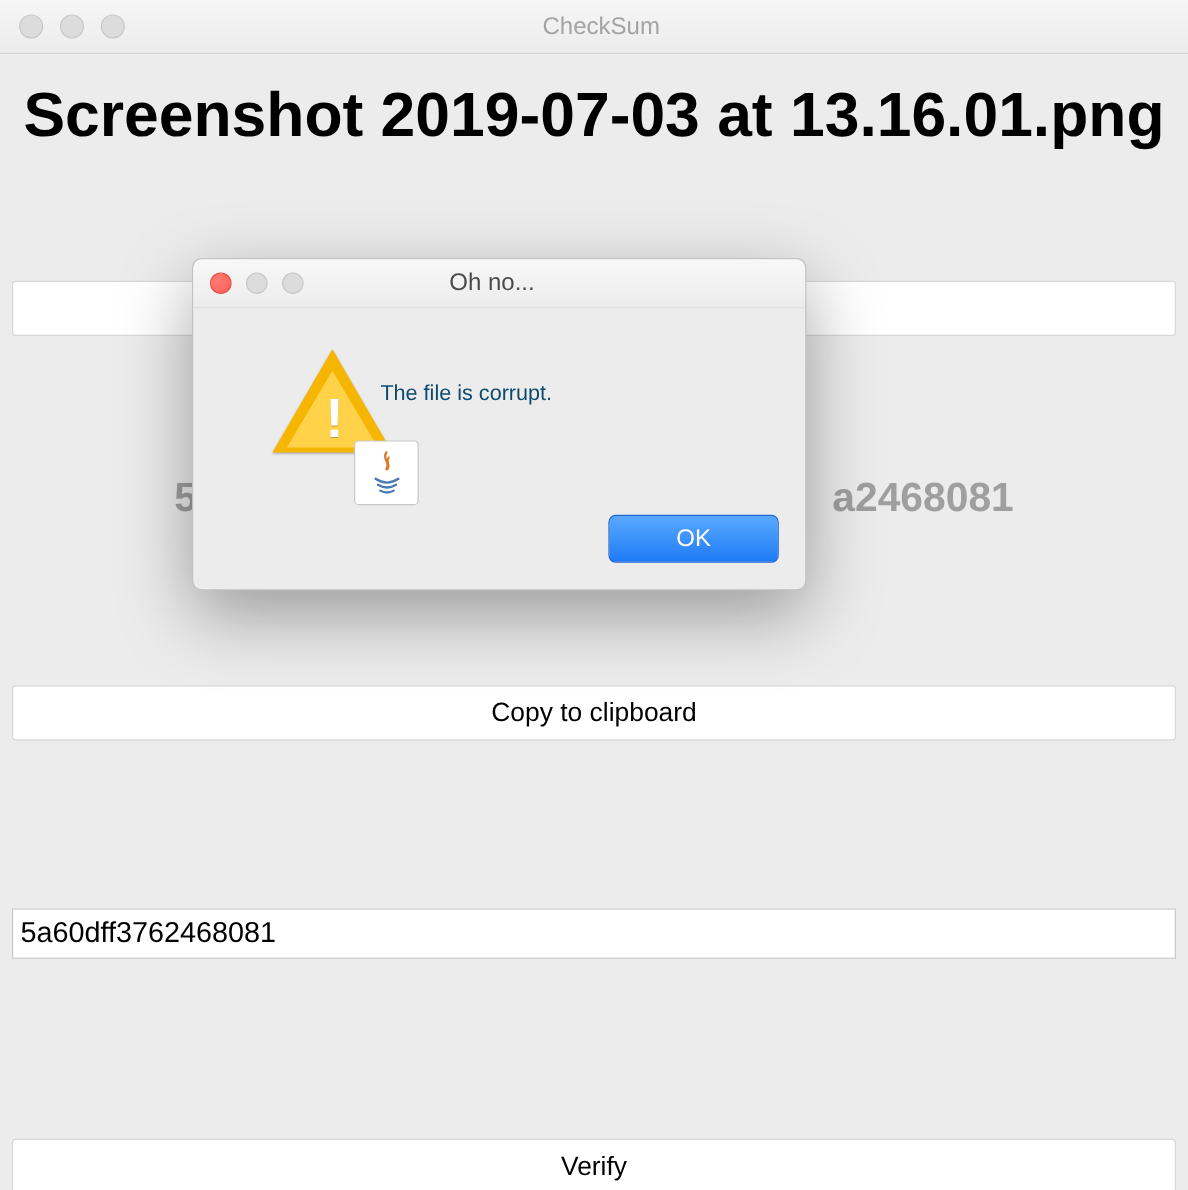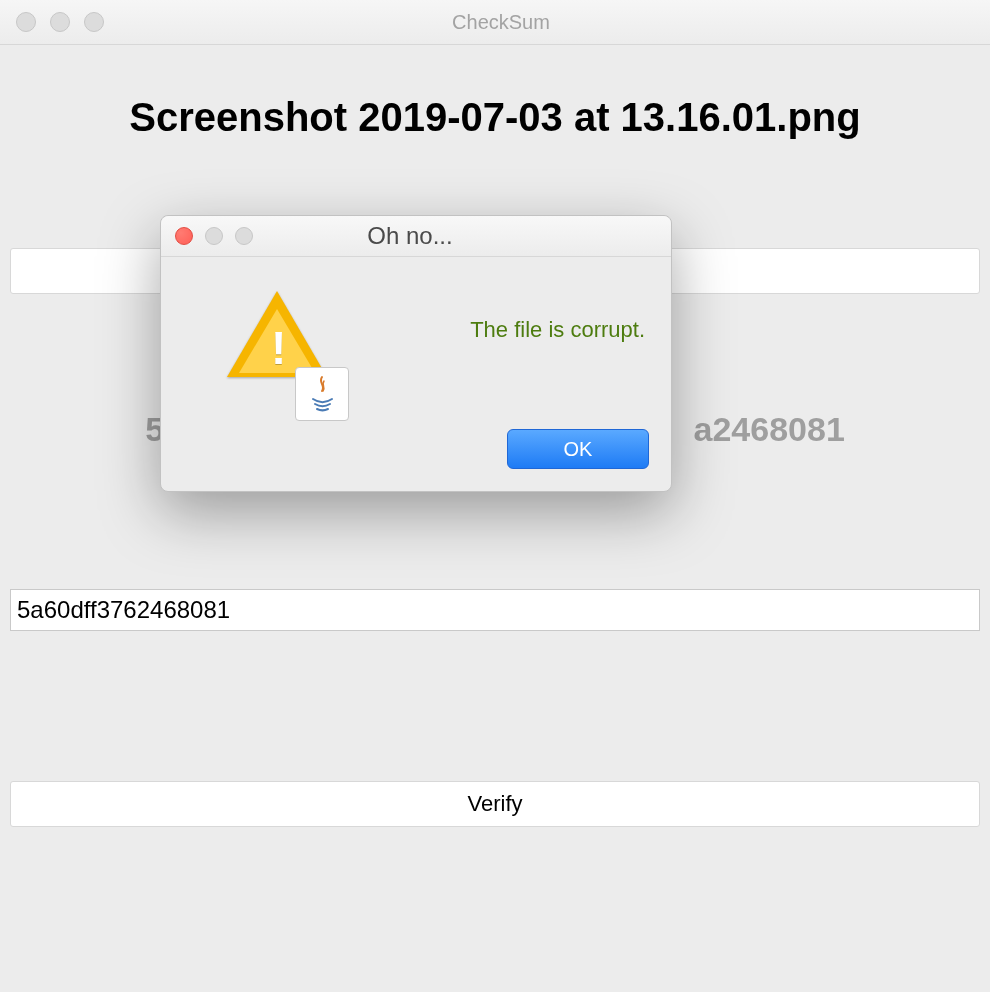--- a/index.html
+++ b/index.html
@@ -46,23 +46,23 @@
     font-size: 20px;
     color: #a3a3a3;
     pointer-events: none;
   }
   
   .content {
     padding: 0 10px;
   }
   .file-title {
     text-align: center;
-    font-size: 40px;
+    font-size: 52px;
     font-weight: 700;
-    margin-top: 50px;
+    margin-top: 21px;
   }
   .white-box {
     background: #fff;
     border: 1px solid #d8d8d8;
     border-radius: 3px;
     height: 46px;
     width: 100%;
     box-sizing: border-box;
     display: flex;
     align-items: center;
@@ -130,40 +130,40 @@
     border: 1px solid #c7c7c7;
   }
   .dialog-traffic .ddot.red {
     background: radial-gradient(circle at 30% 30%, #ff7b72, #ff5f57);
     border-color: #e24b41;
   }
   .dialog-title {
     position: absolute;
     left:0; right:12px;
     text-align: center;
-    font-size: 24px;
+    font-size: 20px;
     color: #4a4a4a;
     pointer-events: none;
   }
   .dialog-body {
     display: flex;
     padding: 22px 26px 10px 26px;
   }
   .icon-col {
     width: 130px;
     flex: 0 0 130px;
     position: relative;
     height: 130px;
   }
   .msg-col {
     flex: 1;
     padding-top: 38px;
-    font-size: 22px;
-    color: #4d7c0f;
-    text-align: right;
+    font-size: 18px;
+    color: #0c4a6e;
+    text-align: left;
   }
   .dialog-buttons {
     display: flex;
     justify-content: flex-end;
     padding: 10px 22px 22px 22px;
   }
   .ok-btn {
     width: 140px;
     height: 38px;
     border-radius: 6px;
@@ -235,20 +235,23 @@
     <div class="file-title">Screenshot 2019-07-03 at 13.16.01.png</div>
 
     <div class="white-box box-upper">
       <span></span>
     </div>
 
     <div class="hash-display">
       <span>5</span><span style="visibility:hidden">xxxxxxxxxxxxxxxxxxxxxxxxxxxx</span><span>a2468081</span>
     </div>
 
+    <div class="white-box copy-box">
+      <span>Copy to clipboard</span>
+    </div>
 
     <input class="text-input" type="text" value="5a60dff3762468081" style="">
 
     <div class="white-box verify-box">
       <span>Verify</span>
     </div>
 
   </div>
 
   <div class="dialog">

